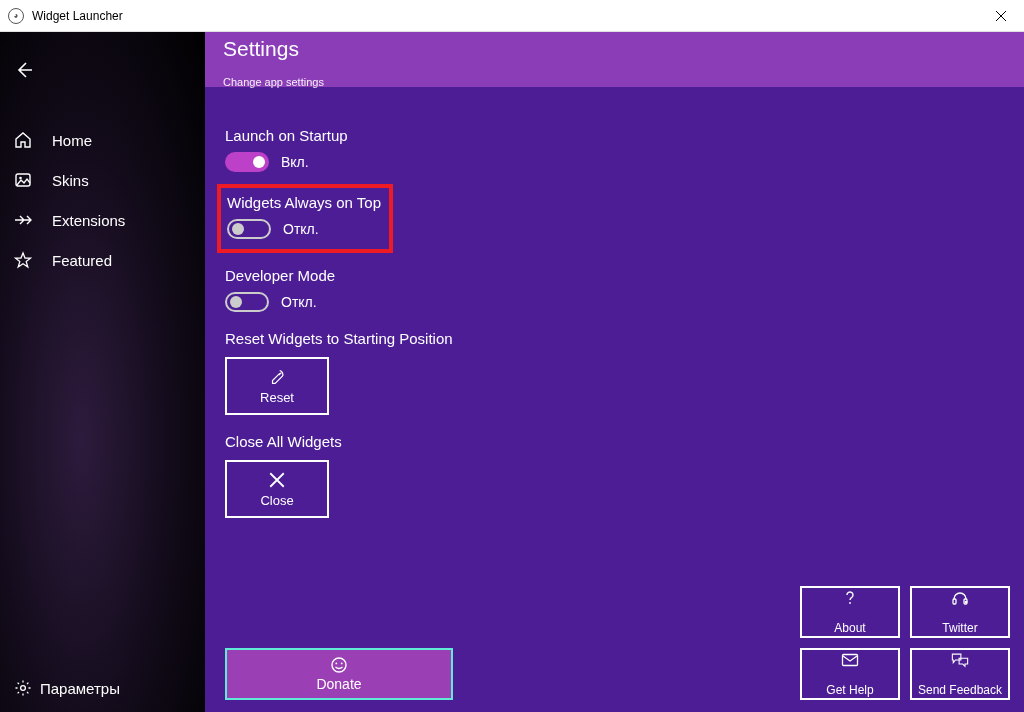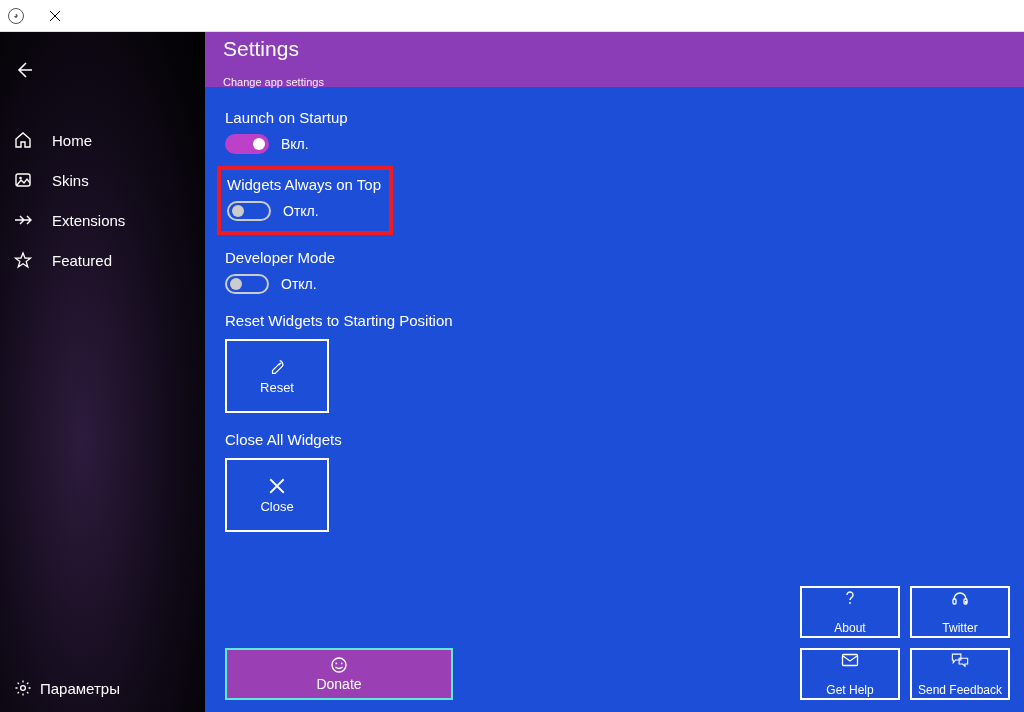--- a/index.html
+++ b/index.html
@@ -28,28 +28,28 @@
   .nav-item {
     display: flex; align-items: center; gap: 20px; height: 40px;
     padding-left: 14px; color: #fff; font-size: 15px; cursor: pointer;
   }
   .nav-item .ico { width: 18px; height: 18px; display: flex; align-items: center; justify-content: center; }
   .sidebar-footer {
     margin-top: auto; display: flex; align-items: center; gap: 8px;
     height: 48px; padding-left: 14px; color: #fff; font-size: 15px; cursor: pointer;
   }
   .sidebar-footer .ico { width: 18px; height: 18px; display: flex; align-items: center; justify-content: center; }
-  .main { flex: 1; background: #1d4ed8; display: flex; flex-direction: column; }
+  .main { flex: 1; background: #4c1d95; display: flex; flex-direction: column; }
   .header {
     background: #8b3db8; height: 55px; padding: 6px 18px 0 18px; color: #fff;
     display: flex; flex-direction: column; justify-content: center;
   }
   .header h1 { font-size: 21px; font-weight: 400; line-height: 1.1; }
   .header .sub { font-size: 11px; opacity: .92; margin-top: 16px; }
-  .content { padding: 22px 20px 0 20px; color: #fff; flex: 1; position: relative; }
+  .content { padding: 22px 20px 0 20px; color: #fff; flex: 1; position: relative; margin-top: 18px; }
   .setting { margin-bottom: 18px; }
   .setting-label { font-size: 15px; margin-bottom: 8px; }
   .toggle-row { display: flex; align-items: center; gap: 12px; }
   .toggle {
     width: 44px; height: 20px; border-radius: 10px; position: relative; cursor: pointer;
   }
   .toggle.on { background: #bc40c8; }
   .toggle.off { background: transparent; border: 2px solid #ccc; width: 44px; height: 20px; }
   .toggle .knob {
     width: 12px; height: 12px; border-radius: 50%; background: #fff; position: absolute;
@@ -58,21 +58,21 @@
   .toggle.on .knob { right: 4px; }
   .toggle.off .knob { left: 3px; background: #ccc; top: 50%; }
   .toggle-state { font-size: 14px; }
   .highlight-box {
     border: 4px solid #ee1b24; padding: 6px 8px 10px 6px; margin: -6px -10px 14px -8px;
     width: 176px;
   }
   .highlight-box .setting { margin-bottom: 0; }
   .act-label { font-size: 15px; margin-bottom: 10px; }
   .act-btn {
-    width: 104px; height: 74px; border: 2px solid #fff; background: transparent; color: #fff;
+    width: 104px; height: 58px; border: 2px solid #fff; background: transparent; color: #fff;
     display: flex; flex-direction: column; align-items: center; justify-content: center; gap: 4px;
     font-size: 13px; cursor: pointer; margin-bottom: 18px;
   }
   .act-btn svg, .act-btn .bico { width: 18px; height: 18px; }
   .footer-row {
     position: absolute; bottom: 12px; left: 20px; right: 14px; display: flex; align-items: flex-end; gap: 12px;
   }
   .donate-btn {
     width: 228px; height: 52px; background: #9a3fb4; border: 2px solid #5eead4;
     color: #fff; display: flex; flex-direction: column; align-items: center; justify-content: center;
@@ -88,20 +88,21 @@
     font-size: 12px; cursor: pointer;
   }
   .corner-btn .bico { width: 18px; height: 16px; display: flex; align-items: center; justify-content: center; }
   svg { display: block; }
 </style>
 </head>
 <body>
 
 <div class="titlebar">
   <div class="app-icon">◕</div>
+  <div class="title">Widget Launcher</div>
   <div class="close-x">
     <svg width="12" height="12" viewBox="0 0 12 12">
         <path d="M1 1 L11 11 M11 1 L1 11" stroke="#000" stroke-width="1"></path>
       </svg>
   </div>
 </div>
 
 <div class="app">
   <div class="sidebar">
     <div class="back-btn">

